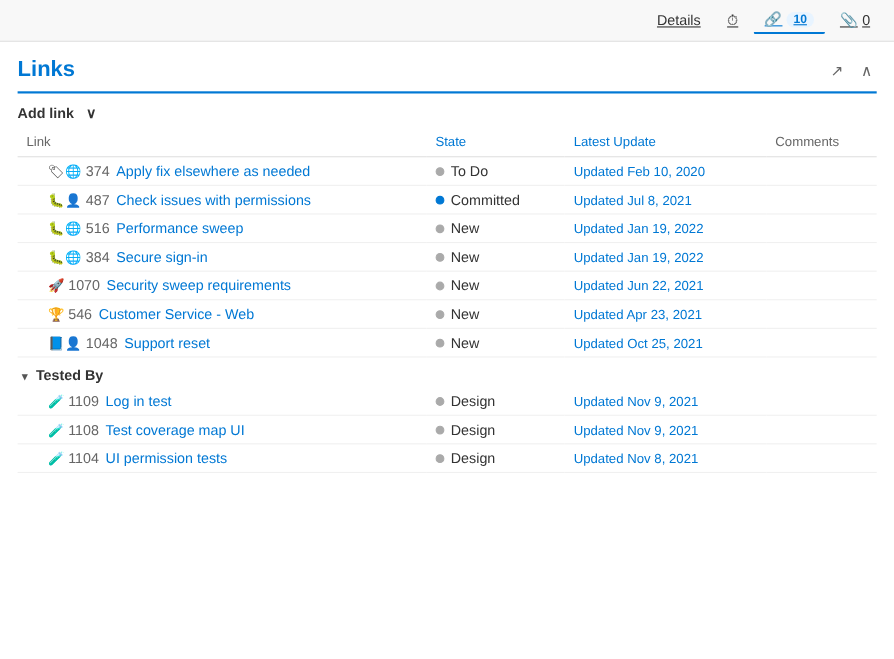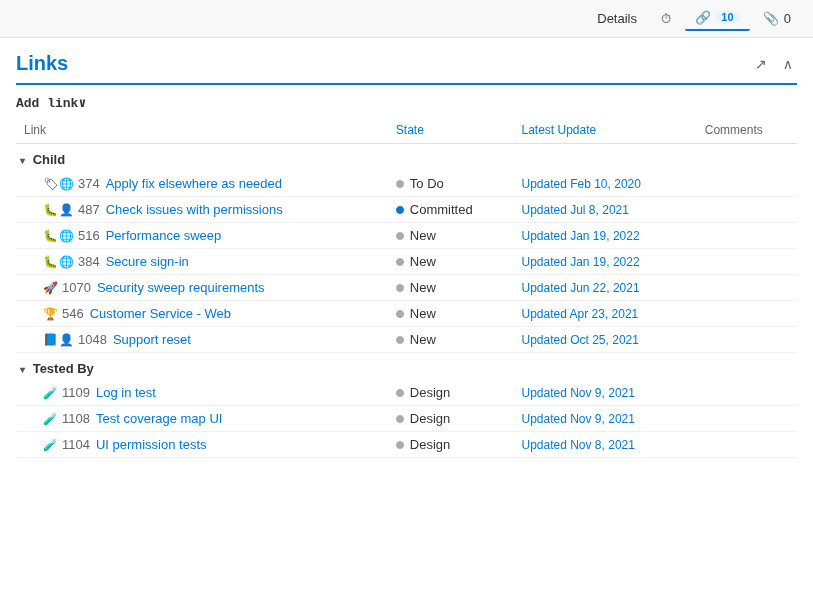--- a/index.html
+++ b/index.html
@@ -15,29 +15,30 @@
       display: flex;
       justify-content: flex-end;
       align-items: center;
       border-bottom: 1px solid #e0e0e0;
       padding: 6px 12px;
       gap: 4px;
       background: #f8f8f8;
     }
     .top-bar-btn {
       display: flex;
-      align-items: flex-start;
+      align-items: flex-end;
       gap: 4px;
       padding: 4px 10px;
       border: none;
       background: transparent;
       cursor: pointer;
       font-size: 13px;
       color: #333;
       border-radius: 2px;
+      text-decoration: underline;
     }
     .top-bar-btn.active {
       border-bottom: 2px solid #0078d4;
       color: #0078d4;
       font-weight: 600;
     }
     .top-bar-count {
       background: #e8f4ff;
       color: #0078d4;
       border-radius: 10px;
@@ -77,29 +78,28 @@
       padding: 2px 4px;
     }
 
     
     .add-link-row {
       padding: 10px 0 6px 0;
     }
     .add-link-btn {
       display: flex;
       align-items: center;
-      gap: 0;
+      gap: 11px;
       background: none;
       border: none;
       color: #333;
       cursor: pointer;
       font-size: 13px;
       font-weight: 600;
       padding: 0;
-      font-family: Liberation Mono, monospace;
     }
 
     
     .links-table {
       width: 100%;
       border-collapse: collapse;
     }
     .links-table th {
       text-align: left;
       color: #666;
@@ -227,26 +227,20 @@
   <table class="links-table">
     <thead>
       <tr>
         <th class="col-link">Link</th>
         <th class="col-state">State</th>
         <th class="col-update">Latest Update</th>
         <th class="col-comments">Comments</th>
       </tr>
     </thead>
     <tbody id="table-body">
-    <tr class="group-row">
-          <td colspan="4" style="padding-left:4px;">
-    <span class="group-chevron">▾</span>
-    <span>Child</span>
-  </td>
-        </tr>
         <tr class="data-row">
       <td class="indent-1">
         <div class="link-cell">
           <div class="item-icons">
                 <span class="item-icon">🏷</span>
                 <span class="item-icon">🌐</span>
               </div>
           <span class="link-id">374</span>
           <a class="link-text">Apply fix elsewhere as needed</a>
         </div>

